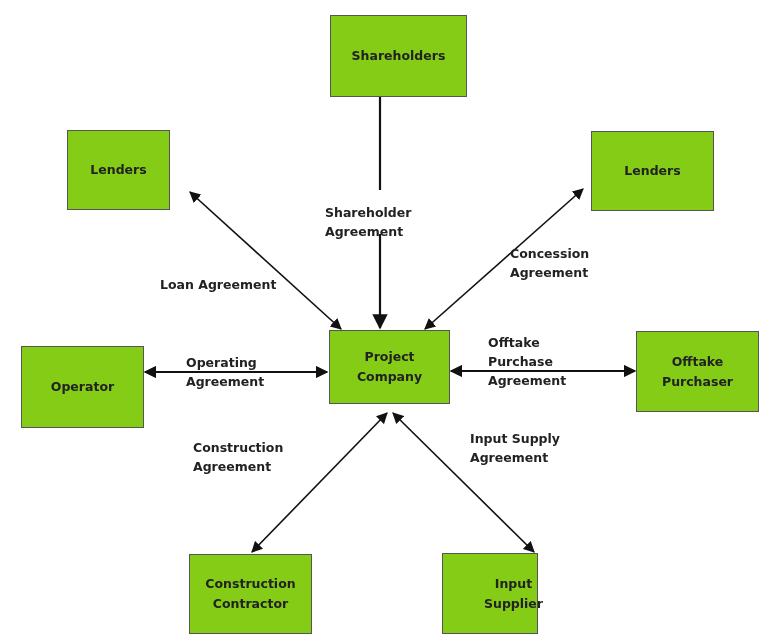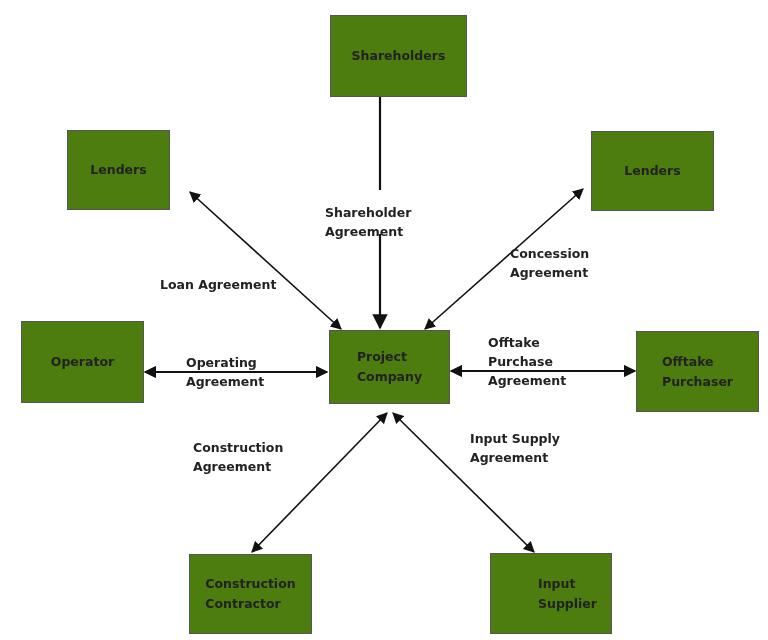--- a/index.html
+++ b/index.html
@@ -1,19 +1,19 @@
 <!DOCTYPE html>
 <html><head>
 <meta charset="utf-8">
 <style>
   html, body { margin:0; padding:0; background:#fff; }
   body { width:768px; height:640px; position:relative; overflow:hidden;
          font-family:"DejaVu Sans", sans-serif; color:#222; }
-  .box { position:absolute; border:1.3px solid #555; background:#4d7c0f; box-sizing:border-box;
-         display:flex; align-items:center; justify-content:center; text-align:left;
+  .box { position:absolute; border:1.3px solid #555; background:#84cc16; box-sizing:border-box;
+         display:flex; align-items:center; justify-content:center; text-align:center;
          font-weight:bold; font-size:12.5px; line-height:20px; white-space:pre-line; }
   .lbl { position:absolute; font-weight:bold; font-size:12.5px; line-height:19px;
          text-align:left; white-space:pre-line; color:#222; background:transparent; }
   svg { position:absolute; left:0; top:0; }
 </style>
 </head>
 <body>
 
 <svg width="768" height="640">
   <defs>
@@ -34,28 +34,28 @@
   <line x1="451" y1="371" x2="635" y2="371" stroke="#111" stroke-width="1.8" marker-start="url(#ah)" marker-end="url(#ah)"></line>
 
   <line x1="387" y1="413" x2="252" y2="552" stroke="#111" stroke-width="1.6" marker-start="url(#ah)" marker-end="url(#ah)"></line>
 
   <line x1="393" y1="413" x2="534" y2="552" stroke="#111" stroke-width="1.6" marker-start="url(#ah)" marker-end="url(#ah)"></line>
 </svg>
 
 <div class="box" style="left:330px;top:15px;width:137px;height:82px;">Shareholders</div>
 <div class="box" style="left:67px;top:130px;width:103px;height:80px;">Lenders</div>
 <div class="box" style="left:591px;top:131px;width:123px;height:80px;">Lenders</div>
-<div class="box" style="left:21px;top:321px;width:123px;height:82px;">Operator</div>
+<div class="box" style="left:21px;top:346px;width:123px;height:82px;">Operator</div>
 <div class="box" style="left:329px;top:330px;width:121px;height:74px;">Project
 Company</div>
 <div class="box" style="left:636px;top:331px;width:123px;height:81px;">Offtake
 Purchaser</div>
 <div class="box" style="left:189px;top:554px;width:123px;height:80px;">Construction
 Contractor</div>
-<div class="box" style="left:490px;top:553px;width:122px;height:81px;padding-left:47px;">Input Supplier</div>
+<div class="box" style="left:442px;top:553px;width:96px;height:81px;padding-left:47px;">Input Supplier</div>
 
 <div class="lbl" style="left:325px;top:203px;width:110px;">Shareholder
 Agreement</div>
 <div class="lbl" style="left:160px;top:275px;width:120px;">Loan Agreement</div>
 <div class="lbl" style="left:510px;top:244px;width:110px;">Concession
 Agreement</div>
 <div class="lbl" style="left:186px;top:353px;width:110px;">Operating
 Agreement</div>
 <div class="lbl" style="left:488px;top:333px;width:110px;">Offtake
 Purchase

